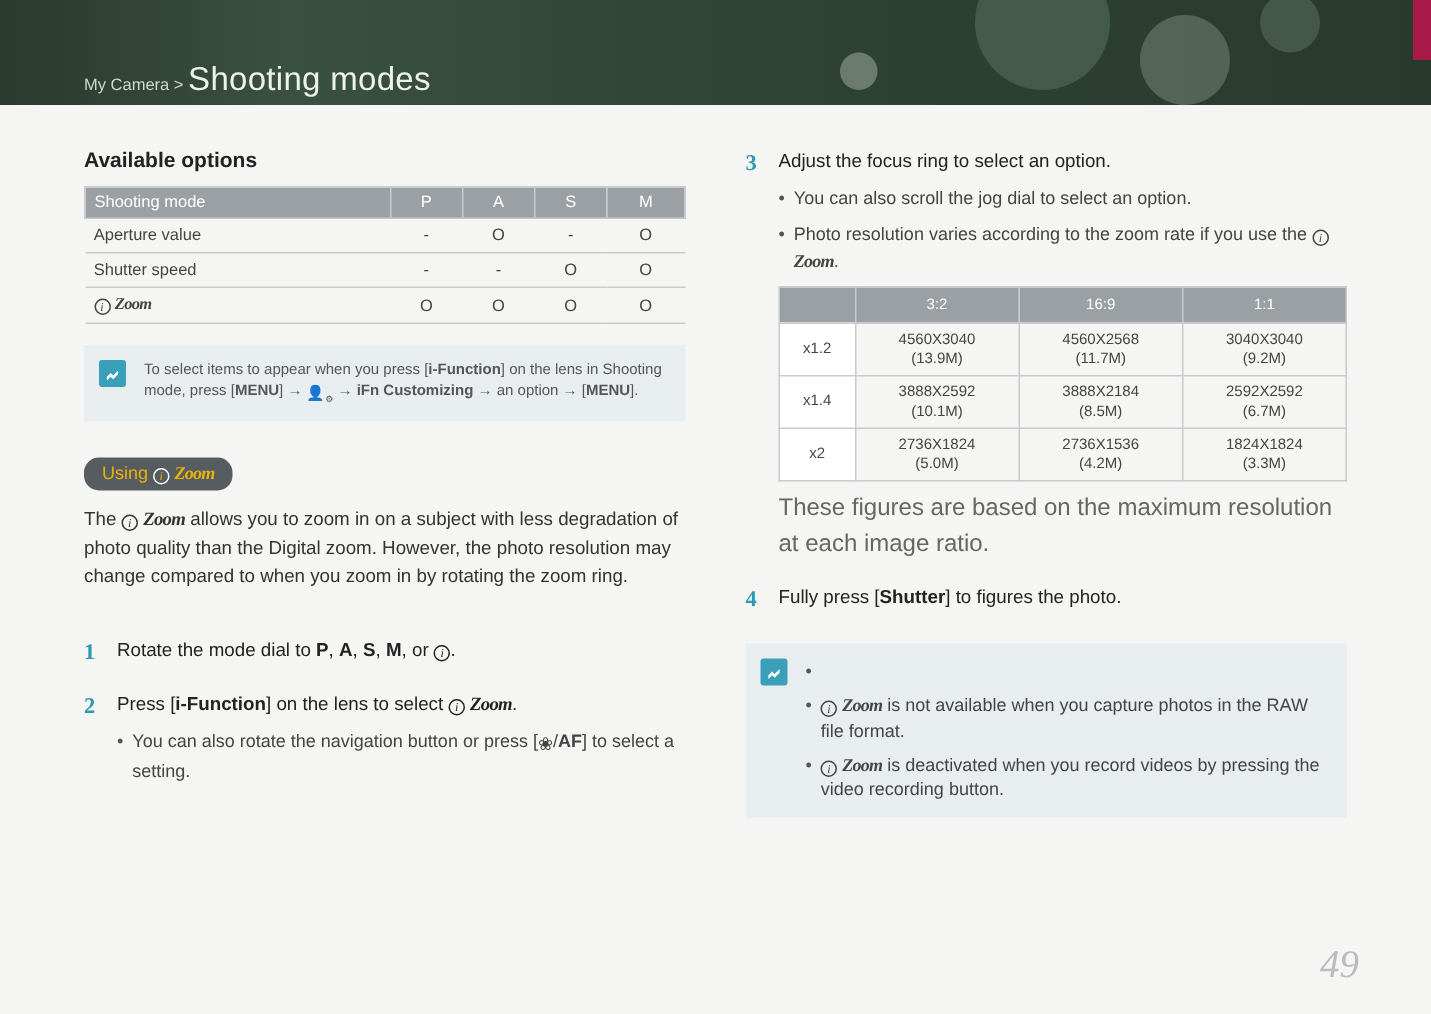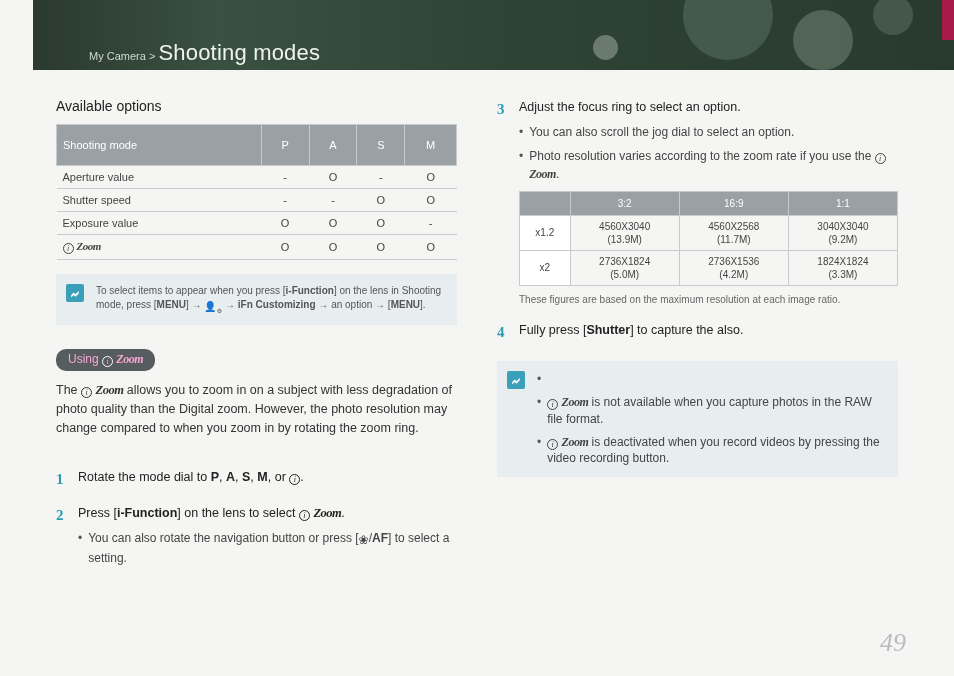--- a/index.html
+++ b/index.html
@@ -10,21 +10,20 @@
     background: #f5f5f3;
     position: relative;
     color: #333;
     font-size: 12px;
   }
   .header {
     height: 70px;
     background: linear-gradient(90deg, #2a3a2e 0%, #3a5040 20%, #2f4435 50%, #283a2e 100%);
     position: relative;
     overflow: hidden;
-    margin-left: 33px;
   }
   .sidebar-tab {
     position: absolute;
     right: 0; top: 0;
     width: 12px; height: 40px;
     background: #a81a4a;
   }
   .breadcrumb {
     position: absolute;
     left: 56px; top: 40px;
@@ -40,34 +39,34 @@
   }
   .bokeh { position:absolute; border-radius:50%; background: rgba(140,170,150,0.25); }
   .content {
     display: flex;
     gap: 40px;
     padding: 28px 56px 0 56px;
   }
   .col { flex: 1; }
   h3.section {
     font-size: 14px;
-    font-weight: 400;
+    font-weight: 700;
     color: #222;
     margin-bottom: 10px;
   }
   table.opts {
     width: 100%;
     border-collapse: collapse;
     font-size: 11px;
   }
   table.opts th {
     background: #9aa0a4;
     color: #fff;
     font-weight: 400;
-    padding: 14px 6px;
+    padding: 4px 6px;
     border: 1px solid #c7cbcd;
     text-align: center;
   }
   table.opts th.first { text-align: left; font-weight: 500; }
   table.opts td {
     border-bottom: 1px solid #c7cbcd;
     padding: 5px 6px;
     text-align: center;
     color: #444;
     margin-left: 44px;
@@ -87,21 +86,21 @@
     left: 10px; top: 10px;
     width: 18px; height: 18px;
     background: #3aa0b9;
     border-radius: 2px;
     display: flex; align-items:center; justify-content:center;
   }
   .note-icon svg { width: 10px; height: 10px; fill: #fff; }
   .pill {
     display: inline-block;
     background: #565c60;
-    color: #f9a8d4;
+    color: #eab308;
     border-radius: 10px;
     padding: 3px 12px 4px 12px;
     font-size: 12px;
     margin-top: 24px;
     margin-bottom: 10px;
   }
   .izoom {
     font-family: Georgia, serif;
     font-style: italic;
     font-weight: bold;
@@ -167,21 +166,21 @@
   }
   table.res td {
     border: 1px solid #c7cbcd;
     padding: 4px;
     text-align: center;
     color: #444;
     line-height: 1.3;
   }
   table.res td.rowhead { background: #fff; margin-top: 28px; }
   .caption {
-    font-size: 10px;
+    font-size: 16px;
     color: #666;
     margin-top: 6px;
   }
   .page-num {
     position: absolute;
     right: 48px;
     bottom: 18px;
     font-size: 26px;
     color: #b9bcbe;
     font-style: italic;
@@ -227,27 +226,20 @@
             <td>O</td>
             <td>-</td>
             <td>O</td>
           </tr>
       <tr>
             <td class="first">Shutter speed</td>
             <td>-</td>
             <td>-</td>
             <td>O</td>
             <td>O</td>
-          </tr>
-      <tr>
-            <td class="first">Exposure value</td>
-            <td>O</td>
-            <td>O</td>
-            <td>O</td>
-            <td>-</td>
           </tr>
       <tr>
             <td class="first"><span class="circle-i">i</span> <span class="izoom">Zoom</span></td>
             <td>O</td>
             <td>O</td>
             <td>O</td>
             <td>O</td>
           </tr>
     </tbody>
       </table>
@@ -310,35 +302,41 @@
             <th>16:9</th>
             <th>1:1</th>
           </tr>
           <tr>
                 <td class="rowhead">x1.2</td>
                 <td>4560X3040<br>(13.9M)</td>
                 <td>4560X2568<br>(11.7M)</td>
                 <td>3040X3040<br>(9.2M)</td>
               </tr>
           <tr>
+                <td class="rowhead">x1.4</td>
+                <td>3888X2592<br>(10.1M)</td>
+                <td>3888X2184<br>(8.5M)</td>
+                <td>2592X2592<br>(6.7M)</td>
+              </tr>
+          <tr>
                 <td class="rowhead">x2</td>
                 <td>2736X1824<br>(5.0M)</td>
                 <td>2736X1536<br>(4.2M)</td>
                 <td>1824X1824<br>(3.3M)</td>
               </tr>
         </tbody>
           </table>
         <div class="caption">These figures are based on the maximum resolution at each image ratio.</div>
       </div>
     </div>
 
     <div class="step" style="margin-top:14px;">
       <div class="step-num">4</div>
       <div class="step-body">
-        <span>Fully press [</span><b>Shutter</b><span>] to capture the also.</span>
+        <span>Fully press [</span><b>Shutter</b><span>] to figures the photo.</span>
       </div>
     </div>
 
     <div class="note-box" style="margin-top:18px;">
       <div class="note-icon">
         <svg viewBox="0 0 24 24">
             <path d="M3 17l6-6 4 4 8-8v6l-8 8-4-4-6 6z"></path>
           </svg>
       </div>
       <div class="sub-bullet" style="margin:0;">

